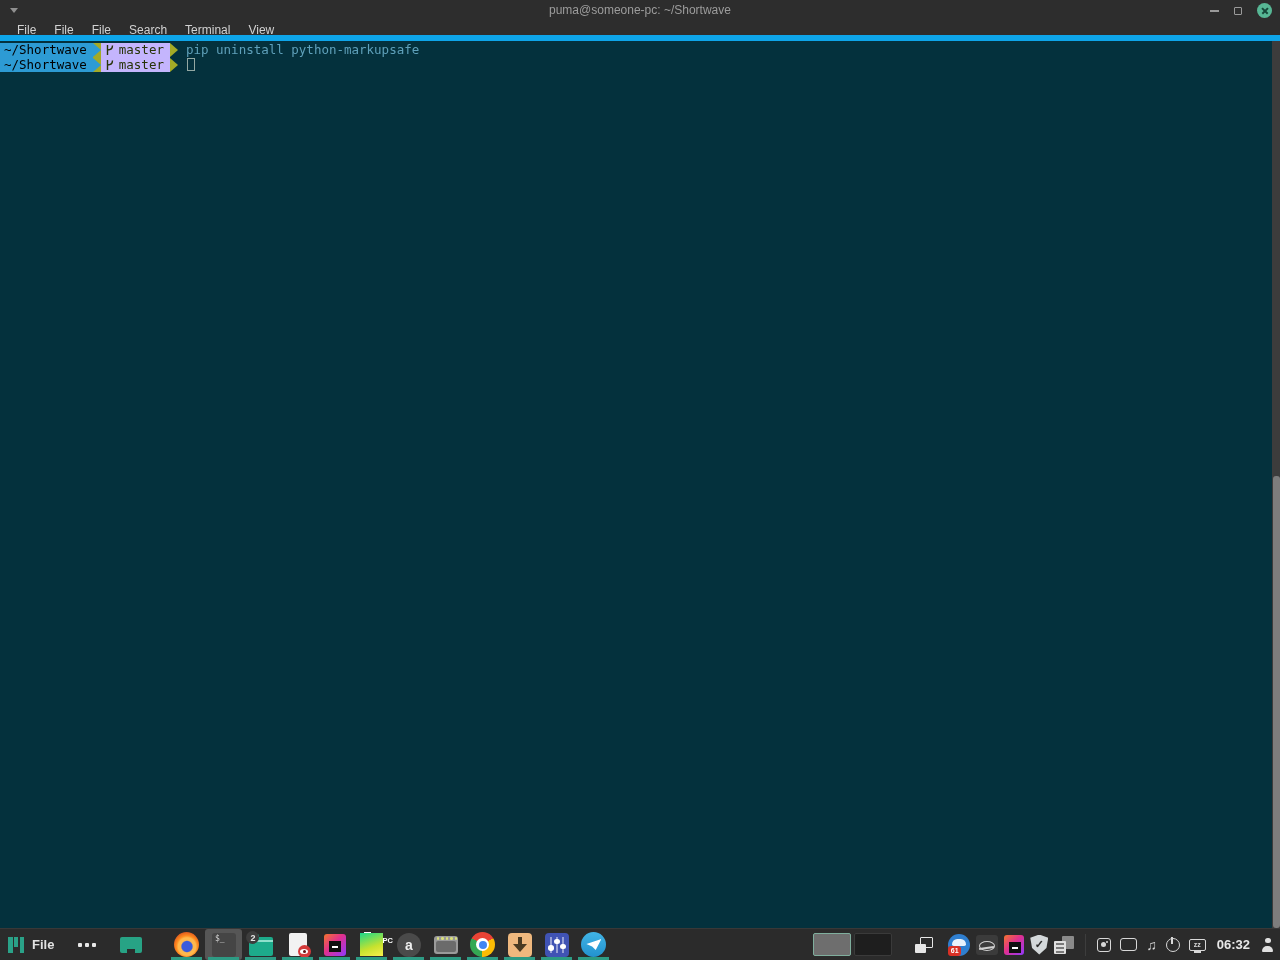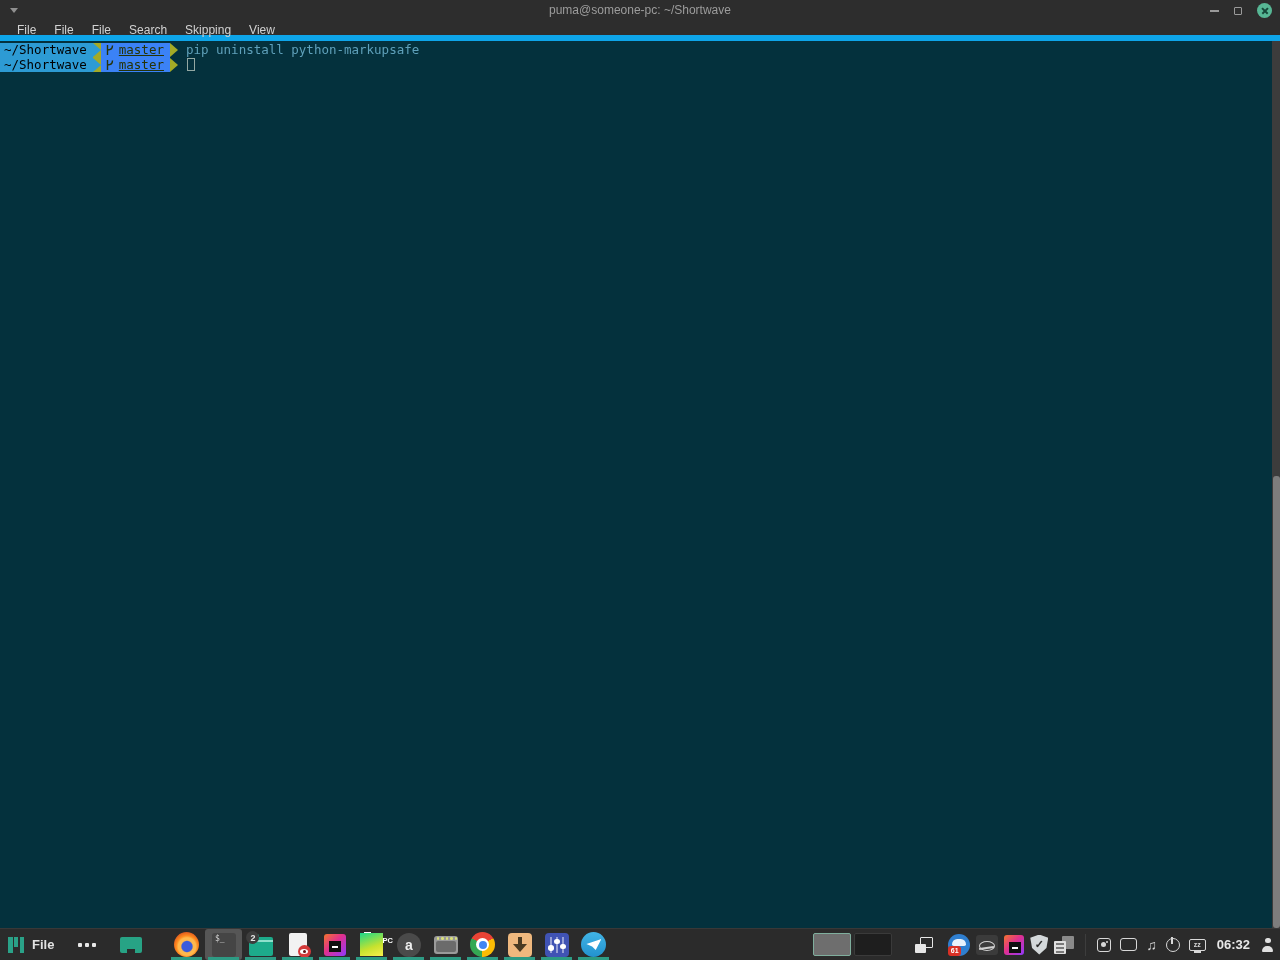--- a/index.html
+++ b/index.html
@@ -25,21 +25,21 @@
   .menubar { height:20px; background:#2d2d2d; display:flex; padding-left:8px;
     border-bottom:6px solid #0ea5e9; }
   .menubar span { font-size:12px; color:#d2d2d2; padding:2px 9px; cursor:default; }
 
   
   .terminal { position:relative; height:887px; background:#04313d;
     font-family:"DejaVu Sans Mono", monospace; font-size:12.5px; padding-top:2px; }
   .tline { height:14.6px; line-height:14.6px; white-space:pre; display:flex; align-items:center; }
   .pl-seg { display:inline-flex; align-items:center; height:14.6px; color:#000000; }
   .pl-blue { background:#2d9bd4; padding:0 6px 0 4px; }
-  .pl-olive { background:#3b82f6; padding:0 6px 0 4px; color:#273306;text-decoration:underline; }
+  .pl-olive { background:#c4b5fd; padding:0 6px 0 4px; color:#273306; }
   .pl-arrow { display:inline-block; width:0; height:0;
     border-top:7.3px solid transparent; border-bottom:7.3px solid transparent; }
   .aw { display:inline-block; height:14.6px; }
   .aw-olive { background:#a4aa26; }
   .arr-blue { border-left:8px solid #2d9bd4; }
   .arr-olive { border-left:8px solid #a4aa26; }
   .branch-glyph { margin-right:5px; display:inline-block; }
   .cmd { color:#5fa0ba; margin-left:8px; }
   .warn { color:#b3a41f; }
   .cursor { display:inline-block; width:8px; height:13px; border:1px solid #93a8a3; margin-left:9px; }
@@ -190,21 +190,21 @@
       <span class="btn-restore"></span>
       <span class="btn-close"></span>
     </div>
   </div>
 
   <div class="menubar">
     <span>File</span>
     <span>File</span>
     <span>File</span>
     <span>Search</span>
-    <span>Skipping</span>
+    <span>Terminal</span>
     <span>View</span>
   </div>
 
   <div class="terminal">
     <div class="tline">
       <span class="pl-seg pl-blue"><span>~/Shortwave</span></span><span class="aw aw-olive"><i class="pl-arrow arr-blue"></i></span><span class="pl-seg pl-olive"><svg class="branch-glyph" width="9" height="12" viewBox="0 0 9 12">
             <path d="M2.5 1 v10 M2.5 6 C6 6 7.5 4.5 7.5 1.5" stroke="#273306" stroke-width="1.4" fill="none"></path>
           </svg><span>master</span></span><span class="aw"><i class="pl-arrow arr-olive"></i></span><span class="cmd">pip uninstall python-markupsafe</span>
     </div>
     <div class="tline">

